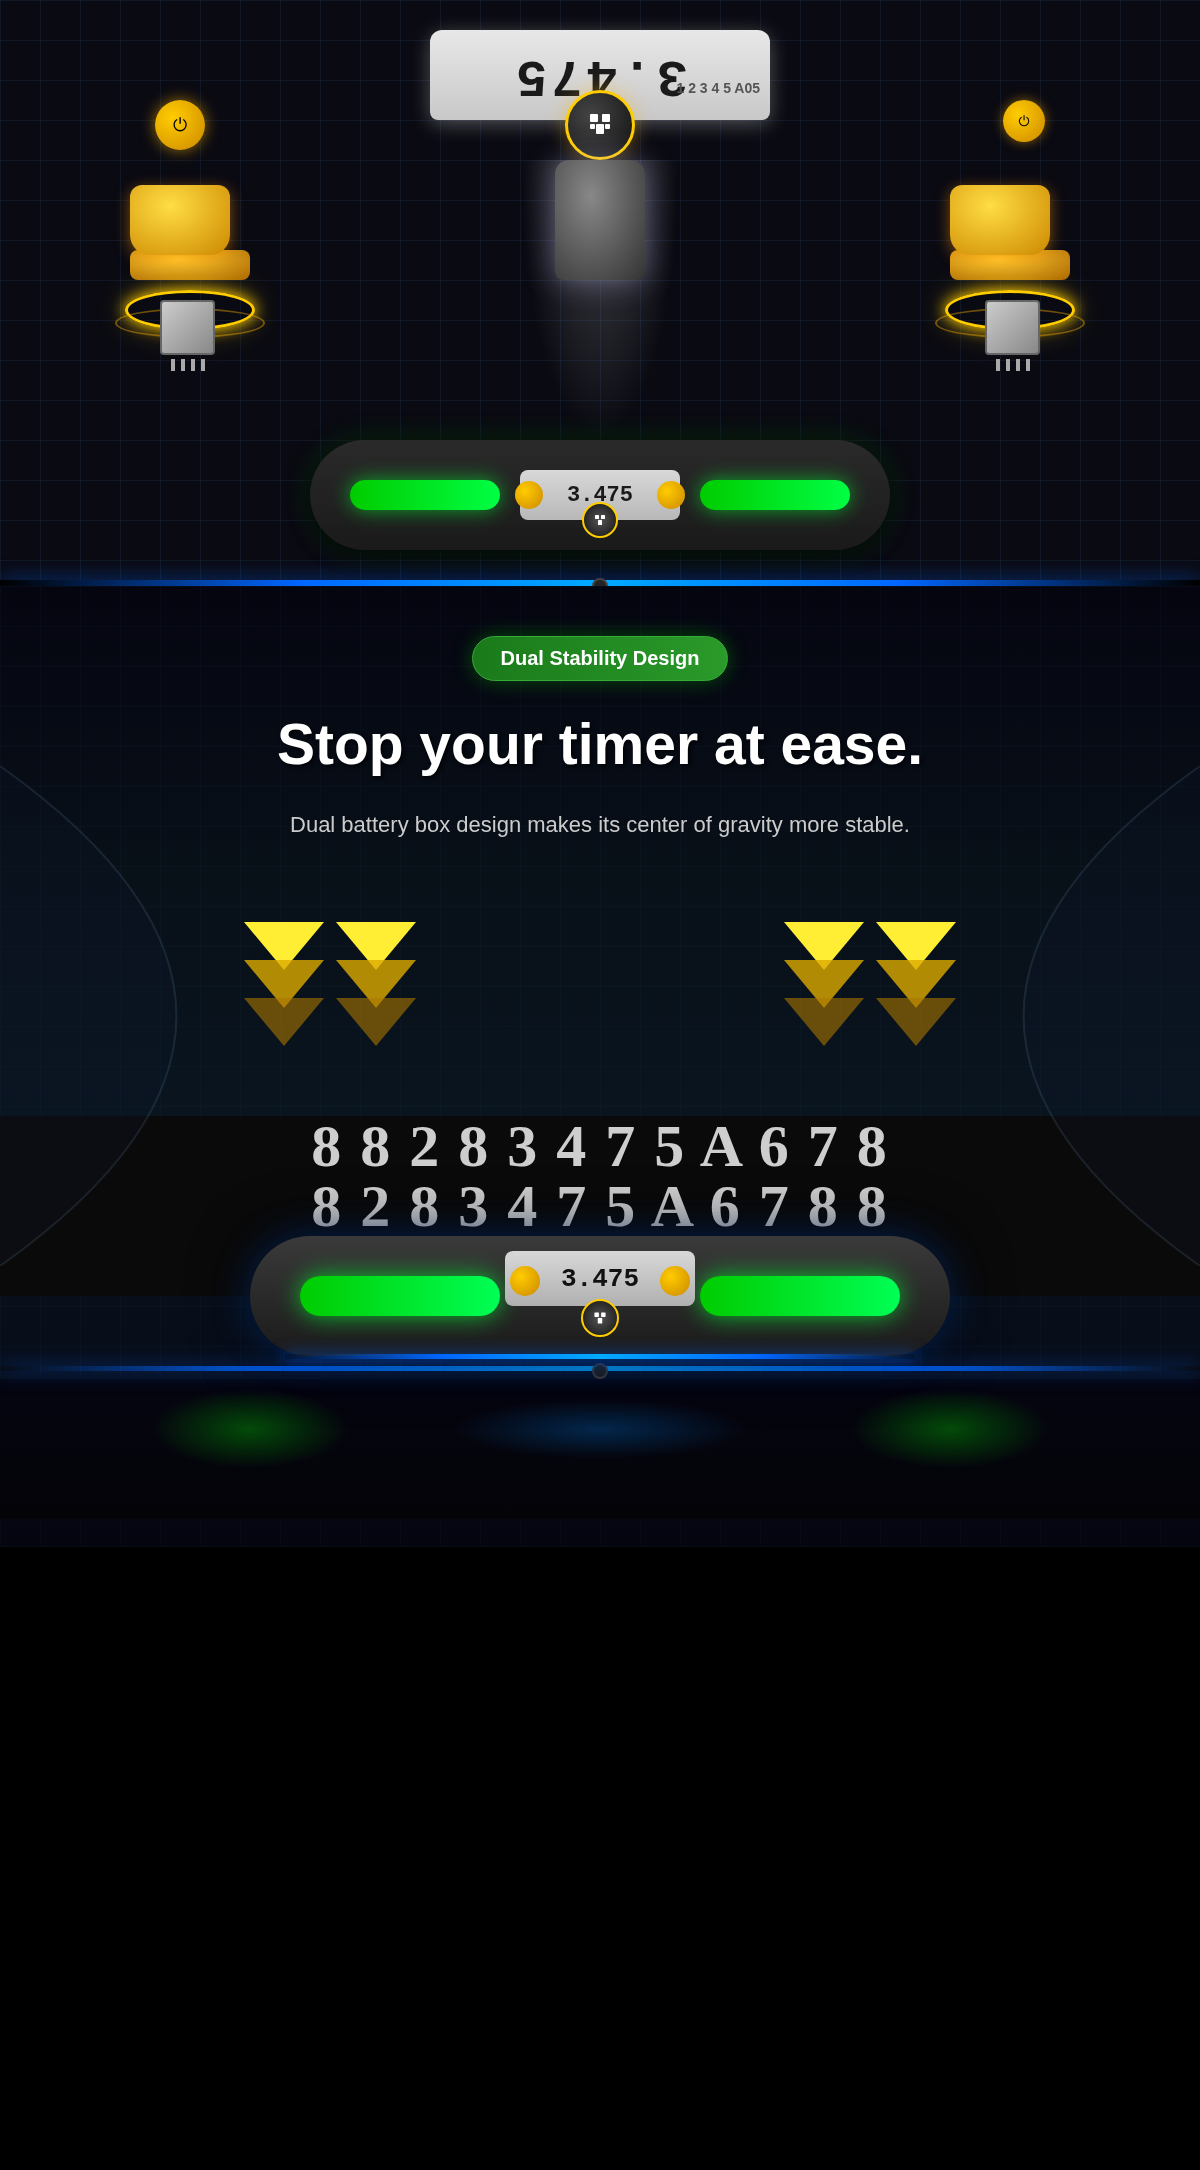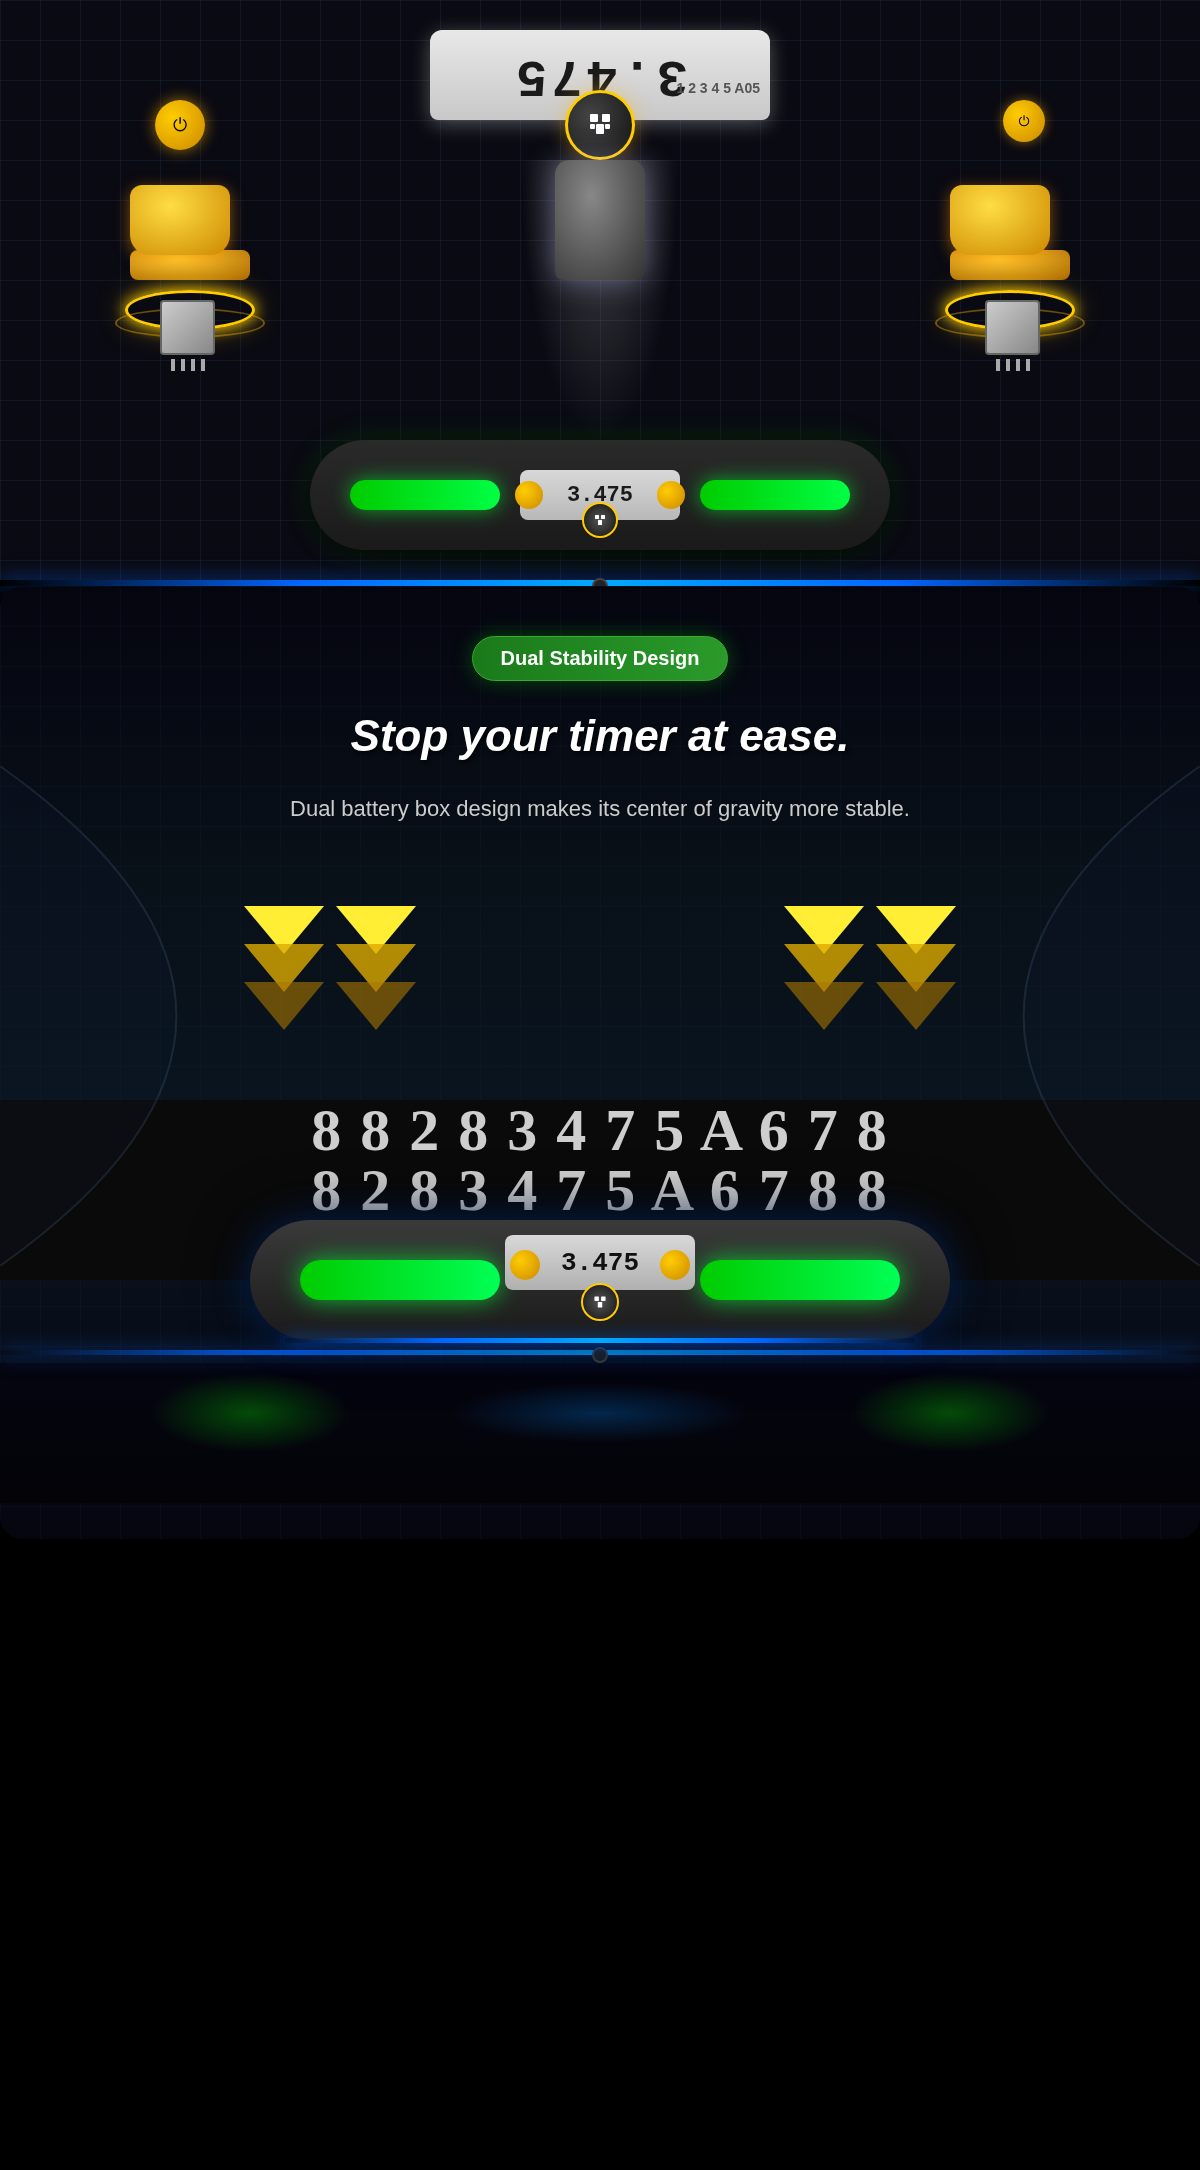--- a/index.html
+++ b/index.html
@@ -365,22 +365,21 @@
       background: #222;
       border: 2px solid #444;
     }
 
     
     .bottom-section {
       width: 100%;
       background: linear-gradient(180deg, #050510 0%, #081018 30%, #0a1520 60%, #050510 100%);
       position: relative;
       overflow: hidden;
-      padding-bottom: 36px;
-      border-radius: 22px;
+      padding-bottom: 28px;
     }
 
     .bottom-grid {
       position: absolute;
       inset: 0;
       background-image:
         linear-gradient(rgba(50,100,150,0.06) 1px, transparent 1px),
         linear-gradient(90deg, rgba(50,100,150,0.06) 1px, transparent 1px);
       background-size: 40px 40px;
     }
@@ -396,27 +395,26 @@
       padding: 10px 28px;
       border-radius: 30px;
       margin: 50px auto 30px;
       display: block;
       width: fit-content;
       box-shadow: 0 0 20px rgba(0,180,0,0.4);
     }
 
     .headline {
       text-align: center;
-      font-size: 44px;
+      font-size: 57px;
       font-weight: 900;
       color: #ffffff;
       text-shadow: 2px 2px 4px rgba(0,0,0,0.8);
       padding: 0 40px;
       margin-bottom: 30px;
-      font-style: italic;
     }
 
     .subtext {
       text-align: center;
       color: #cccccc;
       font-size: 22px;
       line-height: 1.6;
       padding: 0 60px;
       margin-bottom: 40px;
     }

